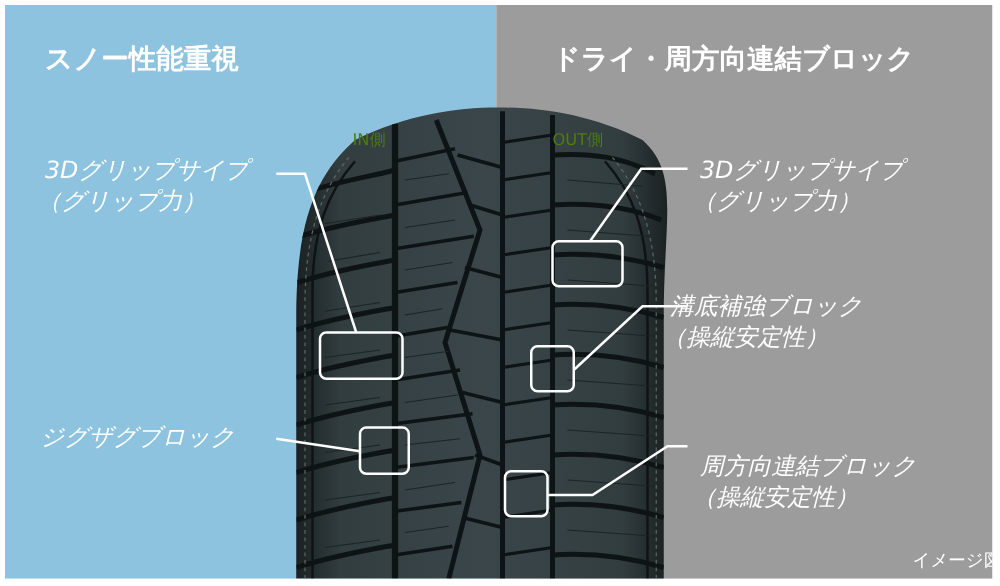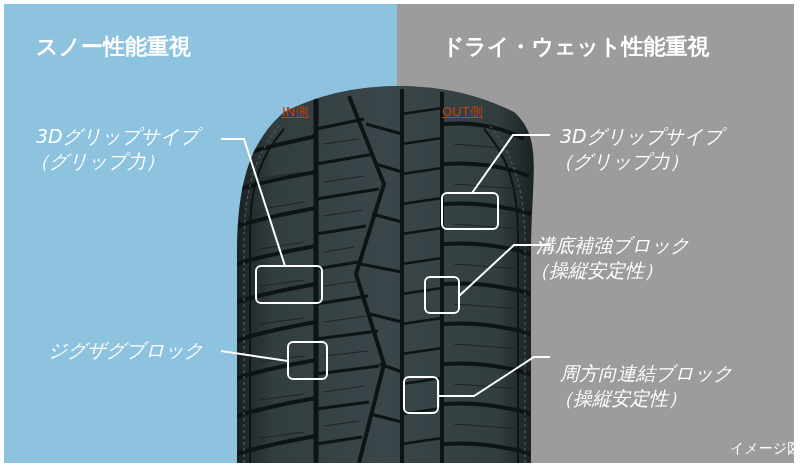--- a/index.html
+++ b/index.html
@@ -2,21 +2,21 @@
 <html><head>
 <meta charset="utf-8">
 <style>
   html, body { margin:0; padding:0; background:#ffffff; }
   body { width:800px; height:469px; position:relative; overflow:hidden; font-family:"DejaVu Sans", "Liberation Sans", sans-serif; }
   .panel { position:absolute; left:4px; top:4px; width:790px; height:459px; overflow:hidden; }
   .bg-left { position:absolute; left:0; top:0; width:393px; height:459px; }
   .bg-right { position:absolute; left:393px; top:0; width:397px; height:459px; }
   .tire-svg { position:absolute; left:0; top:0; }
   .heading { position:absolute; color:#ffffff; font-size:22px; font-weight:700; letter-spacing:0px; white-space:nowrap;text-align:center; }
-  .side-label { position:absolute; color:#c2410c; font-size:13px; white-space:nowrap;text-decoration:underline; }
+  .side-label { position:absolute; color:#4d7c0f; font-size:13px; white-space:nowrap; }
   .callout { position:absolute; color:#ffffff; font-size:19px; line-height:25px; white-space:nowrap;font-style:italic; }
   .note { position:absolute; color:#ffffff; font-size:14px; white-space:nowrap; }
 </style>
 </head>
 <body>
 
 <div class="panel">
   <div class="bg-left" style="background:#8dc3df;"></div>
   <div class="bg-right" style="background:#9c9c9c;"></div>
 
@@ -128,31 +128,31 @@
 
       <rect x="421" y="273" width="34" height="36" rx="5"></rect>
       <polyline points="546,241 510,241 455,292"></polyline>
 
       <rect x="400" y="373" width="34" height="36" rx="5"></rect>
       <polyline points="546,353 530,353 470,392 434,392"></polyline>
     </g>
   </svg>
 
   <div class="heading" style="left:32px; top:28px;">スノー性能重視</div>
-  <div class="heading" style="left:438px; top:28px;">ドライ・ウェット性能重視</div>
+  <div class="heading" style="left:438px; top:28px;">ドライ・周方向連結ブロック</div>
 
   <div class="side-label" style="left:278px; top:99px;">IN側</div>
   <div class="side-label" style="left:438px; top:99px;">OUT側</div>
 
   <div class="callout" style="left:32px; top:120px;">
     <div>3Dグリップサイプ</div>
     <div style="margin-left:-6px;">（グリップ力）</div>
   </div>
 
-  <div class="callout" style="left:44px; top:334px;">
+  <div class="callout" style="left:28px; top:334px;">
     <div>ジグザグブロック</div>
   </div>
 
   <div class="callout" style="left:556px; top:120px;">
     <div>3Dグリップサイプ</div>
     <div style="margin-left:-6px;">（グリップ力）</div>
   </div>
 
   <div class="callout" style="left:532px; top:229px;">
     <div>溝底補強ブロック</div>

